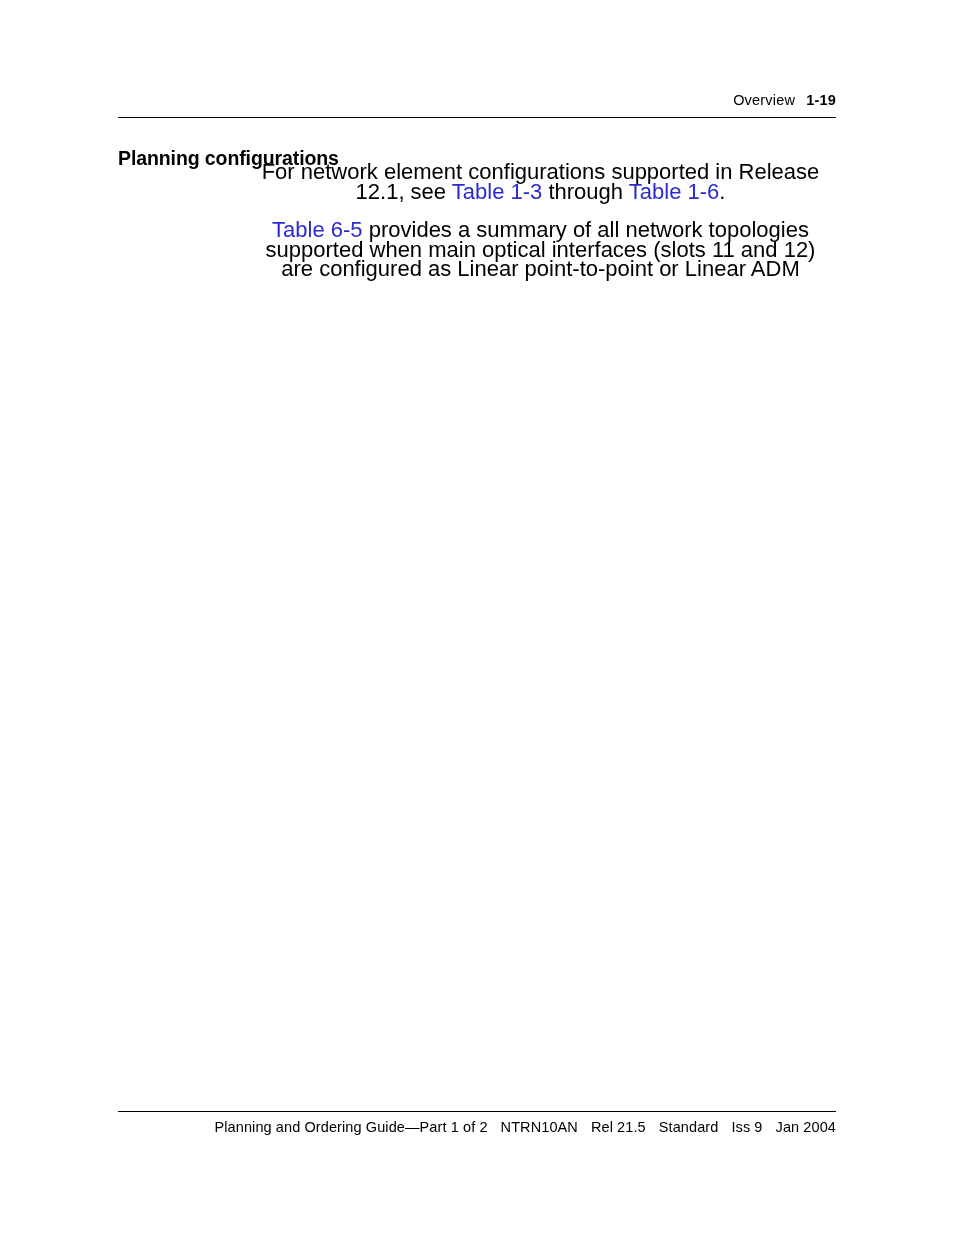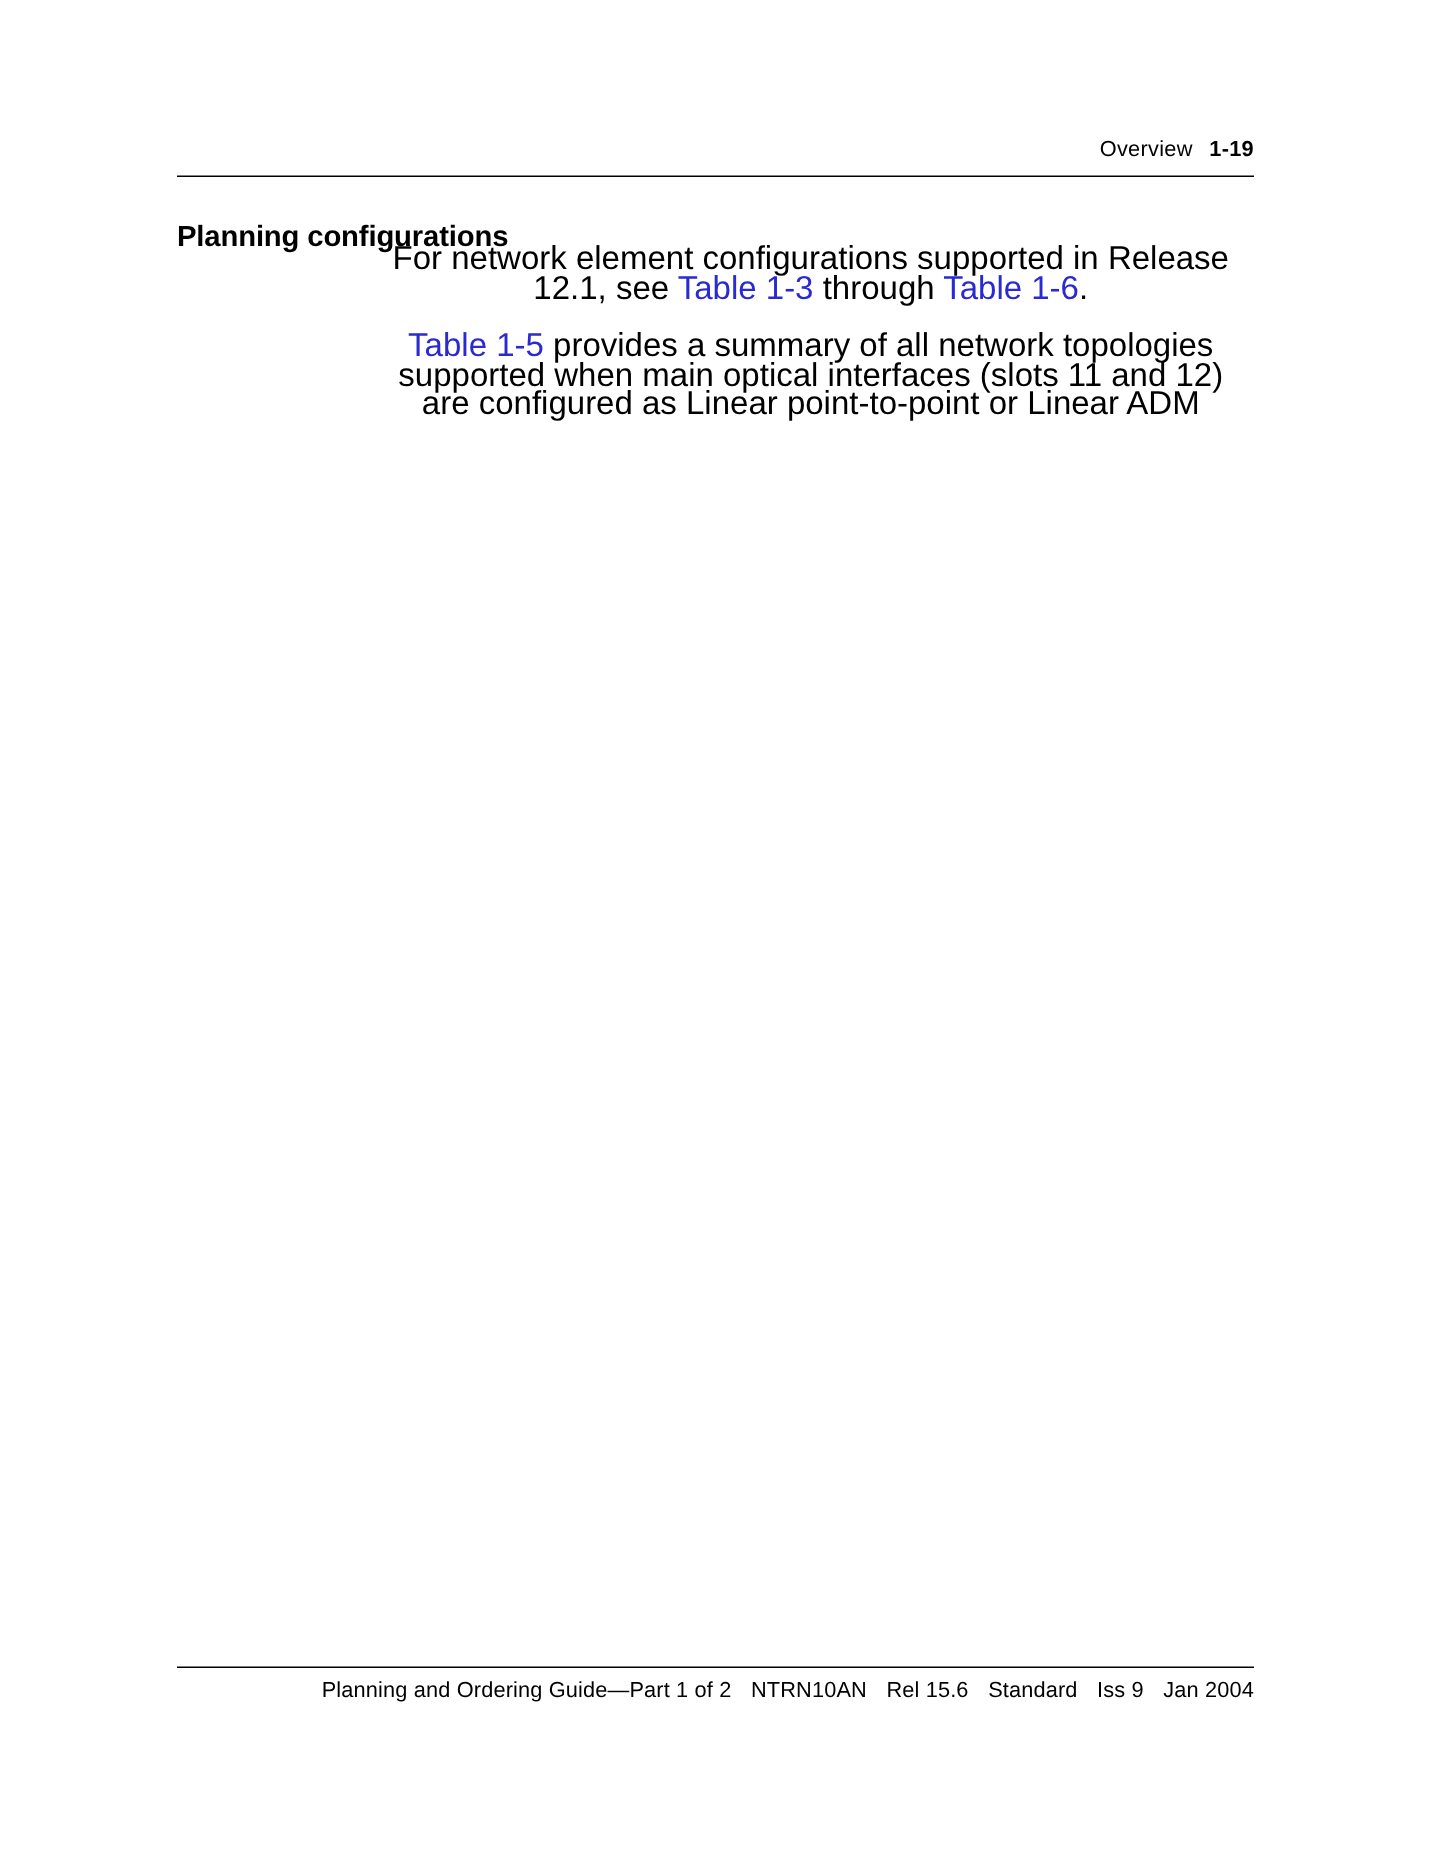--- a/index.html
+++ b/index.html
@@ -124,24 +124,24 @@
   <div class="rule-top"></div>
 
   <h1 class="section-heading">Planning configurations</h1>
 
   <div class="body-column">
 
     <p class="para"><span>For network element configurations supported in Release 12.1, see </span><a class="xref">Table 1-3</a><span> through </span><a class="xref">Table 1-6</a><span>.</span></p>
 
 
 
-    <p class="para"><a class="xref">Table 1-5</a><span> provides a summary of all network topologies supported when main optical interfaces (slots 11 and 12) are configured as Linear point-to-point or Linear ADM</span></p>
+    <p class="para"><a class="xref">Table 6-5</a><span> provides a summary of all network topologies supported when main optical interfaces (slots 11 and 12) are configured as Linear point-to-point or Linear ADM</span></p>
 
 
   </div>
 
   <div class="rule-bottom"></div>
 
   <div class="page-footer">
-    <span class="seg">Planning and Ordering Guide—Part 1 of 2</span><span class="seg">NTRN10AN</span><span class="seg">Rel 15.6</span><span class="seg">Standard</span><span class="seg">Iss 9</span><span class="seg">Jan 2004</span>
+    <span class="seg">Planning and Ordering Guide—Part 1 of 2</span><span class="seg">NTRN10AN</span><span class="seg">Rel 21.5</span><span class="seg">Standard</span><span class="seg">Iss 9</span><span class="seg">Jan 2004</span>
   </div>
 
 </div>
 
 </body></html>

